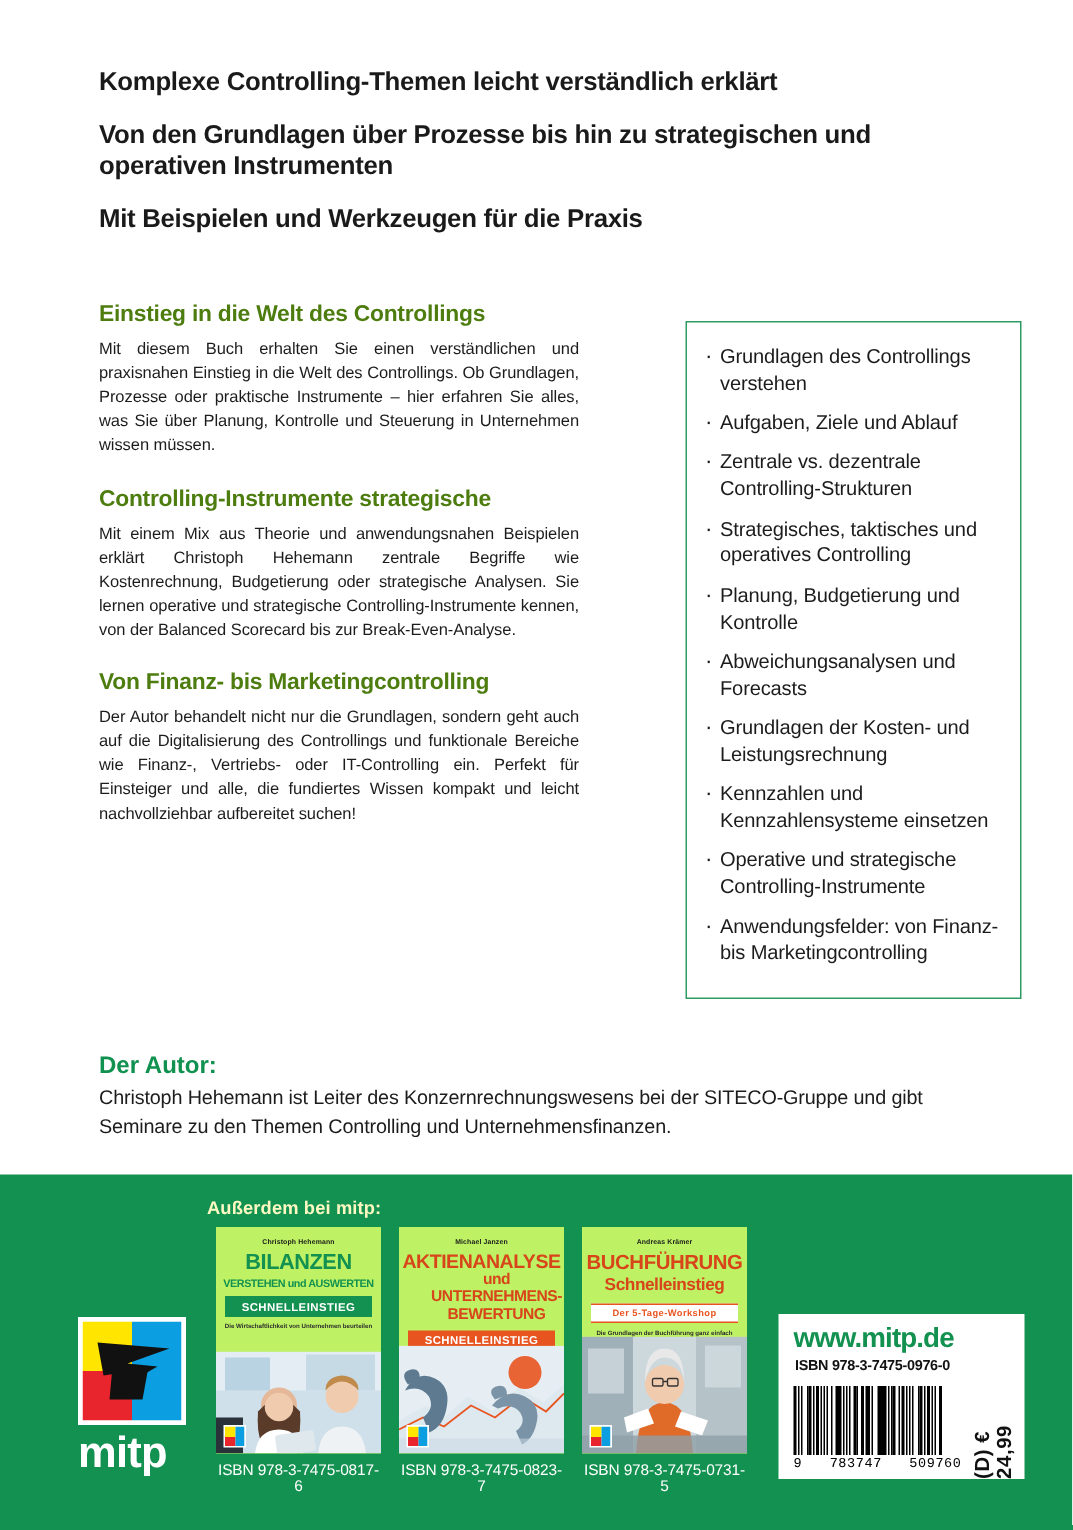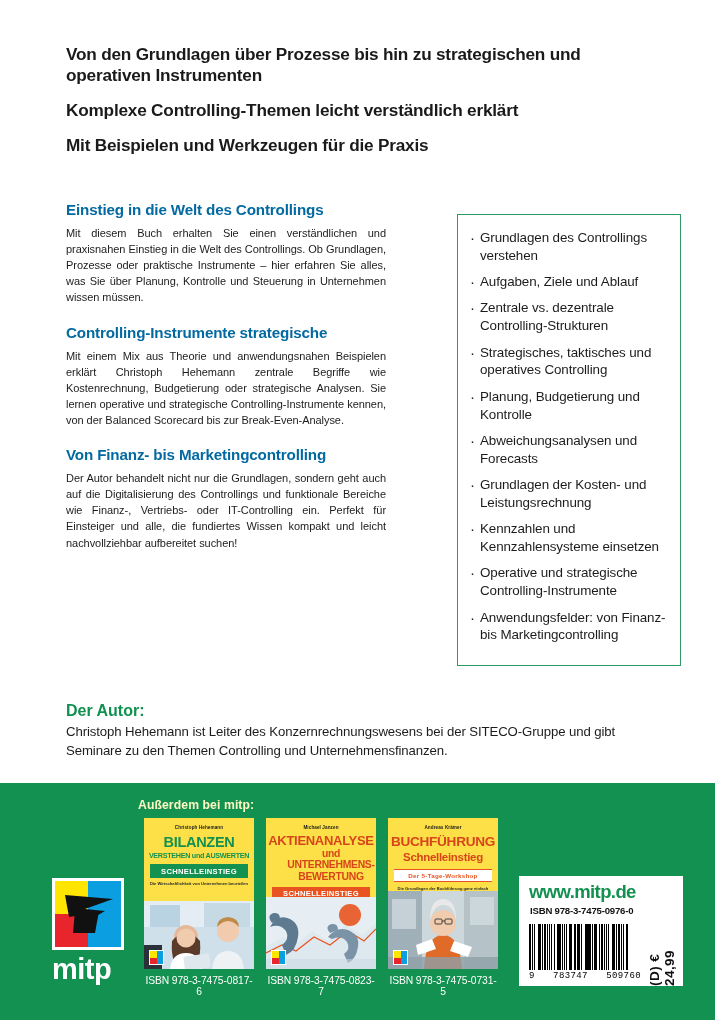--- a/index.html
+++ b/index.html
@@ -41,21 +41,21 @@
   
   .left-col {
     position: absolute;
     left: 66px;
     top: 200px;
     width: 320px;
   }
   .section { margin-bottom: 17px; }
   .section:last-child { margin-bottom: 0; }
   .sec-title {
-    color: #0369a1;
+    color: #4d7c0f;
     font-weight: bold;
     font-size: 15.2px;
     line-height: 1.25;
     margin: 0 0 6px 0;
     letter-spacing: -0.15px;
   }
   .sec-body {
     color: #1c1c1c;
     font-size: 11px;
     line-height: 1.465;
@@ -175,21 +175,21 @@
 
   
   .book {
     position: absolute;
     width: 110px;
   }
   .book-cover {
     position: relative;
     width: 110px;
     height: 151px;
-    background: #fde047;
+    background: #bef264;
     overflow: hidden;
     box-sizing: border-box;
   }
   .bk-author {
     text-align: center;
     font-size: 4.6px;
     font-weight: bold;
     color: #1a1a1a;
     margin-top: 7px;
     letter-spacing: 0.1px;
@@ -302,22 +302,22 @@
     transform: rotate(180deg);
     letter-spacing: 0.4px;
   }
 </style>
 </head>
 <body>
 
 <div id="page">
 
   <div class="headline-block">
+    <div class="headline h1">Komplexe Controlling-Themen leicht verständlich erklärt</div>
     <div class="headline h2">Von den Grundlagen über Prozesse bis hin zu strategischen und operativen Instrumenten</div>
-    <div class="headline h1">Komplexe Controlling-Themen leicht verständlich erklärt</div>
     <div class="headline h3">Mit Beispielen und Werkzeugen für die Praxis</div>
   </div>
 
   <div class="left-col">
     <div class="section">
       <div class="sec-title">Einstieg in die Welt des Controllings</div>
       <p class="sec-body">Mit diesem Buch erhalten Sie einen verständlichen und praxisnahen Einstieg in die Welt des Controllings. Ob Grundlagen, Prozesse oder praktische Instrumente – hier erfahren Sie alles, was Sie über Planung, Kontrolle und Steuerung in Unternehmen wissen müssen.</p>
     </div>
     <div class="section">
       <div class="sec-title">Controlling-Instrumente strategische</div>

